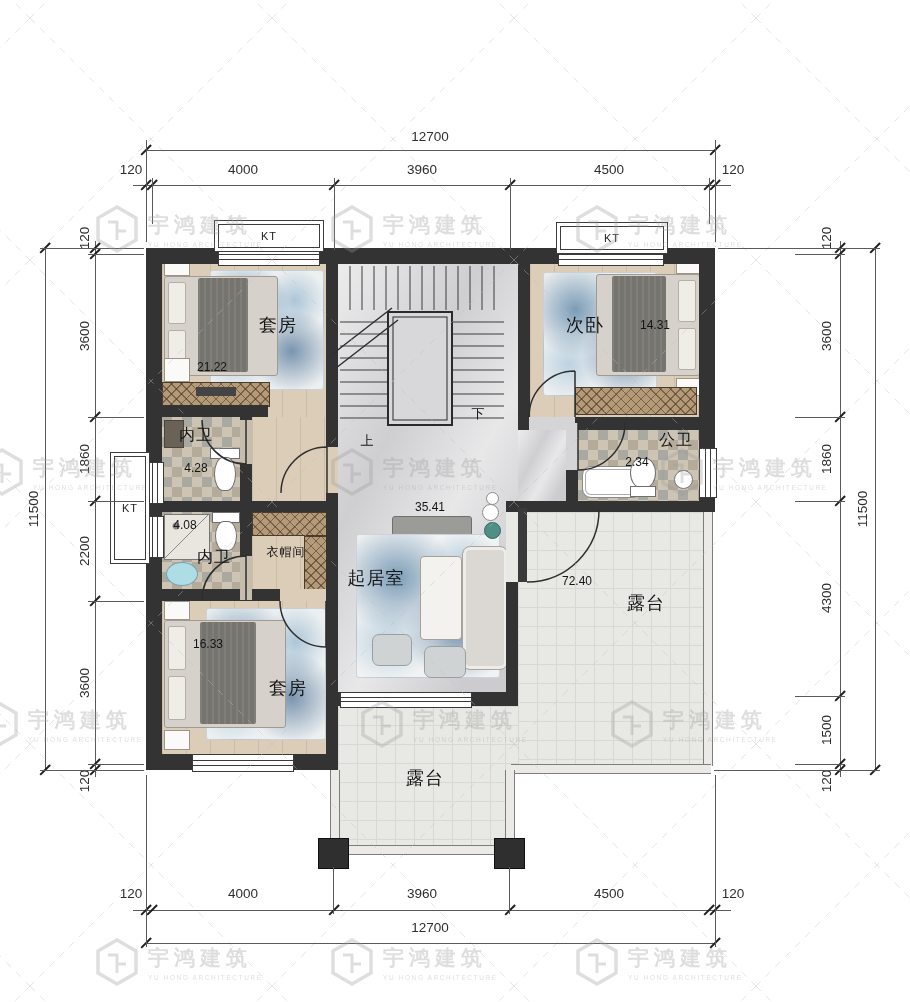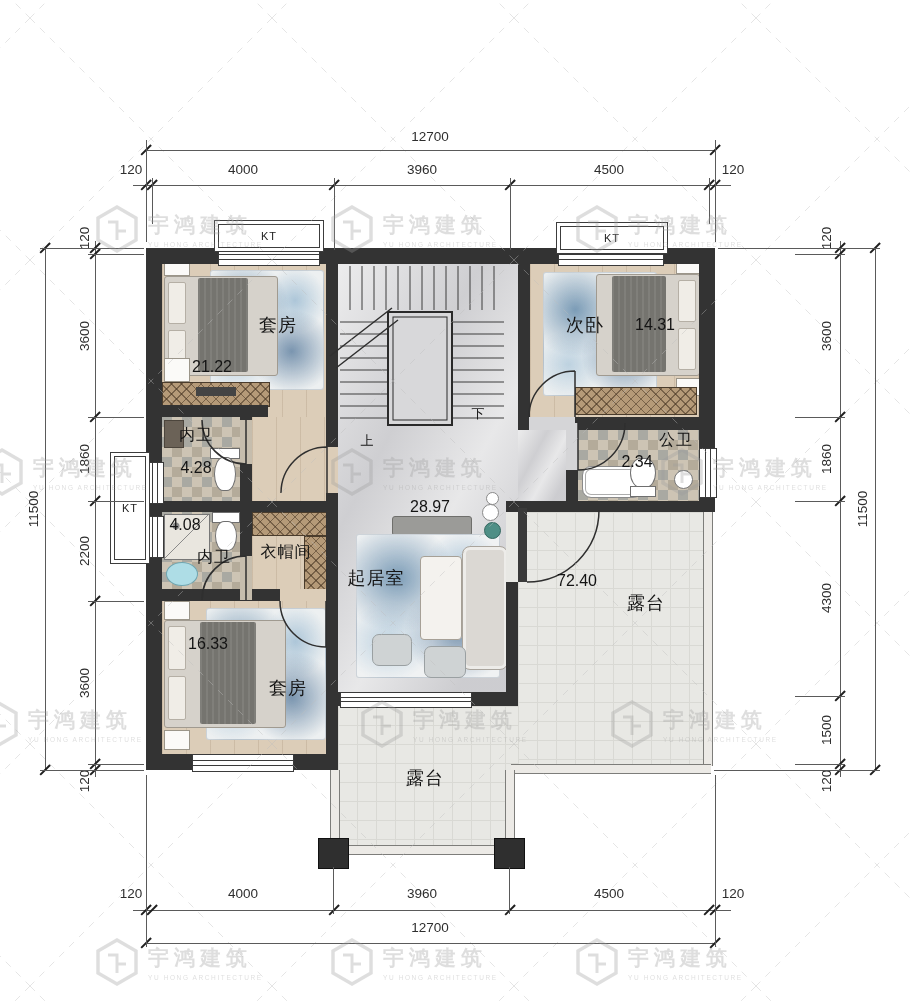--- a/index.html
+++ b/index.html
@@ -34,21 +34,21 @@
   .sink-c{background:#fff;border:1px solid #777;border-radius:50%;}
   .sink-o{background:#aedde6;border:1px solid #6fa5b0;border-radius:50%;}
   .shower{background:#e9e6df;border:1px solid #777;background-image:linear-gradient(to bottom right,transparent calc(50% - 1px),#8a8a8a calc(50% - 1px),#8a8a8a 50%,transparent 50%),radial-gradient(circle at 25% 25%,#8a8a8a 3px,transparent 4px);}
   .sofa{background:#dbd8d3;border:1px solid #a9a49c;border-radius:8px;box-shadow:inset 0 0 0 3px rgba(255,255,255,.5);}
   .chair{background:#cfd3d4;border:1px solid #9aa0a2;border-radius:7px;}
   .console{background:#9b9b98;border:1px solid #6f6f6c;border-radius:3px;}
   .ctable{background:#f4f2ee;border:1px solid #a6a09а;border:1px solid #a6a096;border-radius:4px;}
   .circle{border-radius:50%;}
   
   .rlabel{z-index:6;position:absolute;transform:translate(-50%,-50%);font-size:18px;color:#141414;white-space:nowrap;letter-spacing:1px;}
-  .alabel{z-index:6;position:absolute;transform:translate(-50%,-50%);font-size:16px;color:#141414;white-space:nowrap;}
+  .alabel{z-index:6;position:absolute;transform:translate(-50%,-50%);font-size:12px;color:#141414;white-space:nowrap;}
   .slabel{z-index:6;position:absolute;transform:translate(-50%,-50%);font-size:13px;color:#141414;}
   
   .dl{position:absolute;background:#5a5a5a;z-index:6;}
   .t{position:absolute;width:14px;height:1.6px;background:#1f1f1f;transform:rotate(-45deg);z-index:6;}
   .dnum{position:absolute;font-size:13.5px;color:#2e2e2e;white-space:nowrap;transform:translate(-50%,-50%);z-index:6;}
   .dnum.vert{transform:translate(-50%,-50%) rotate(-90deg);}
   
   .title{position:absolute;left:0;top:16px;width:910px;display:flex;align-items:center;justify-content:center;z-index:6;}
   .title-text{font-size:27px;color:#8d8d8d;letter-spacing:4px;}
   .title-tri{font-size:23px;color:#6b6b6b;margin-left:16px;}
@@ -216,22 +216,22 @@
   <div class="rlabel" style="left:278px;top:325px">套房</div>
   <div class="alabel" style="left:212px;top:367px">21.22</div>
   <div class="rlabel" style="left:585px;top:325px">次卧</div>
   <div class="alabel" style="left:655px;top:325px">14.31</div>
   <div class="rlabel" style="left:196px;top:435px;font-size:16px">内卫</div>
   <div class="alabel" style="left:196px;top:468px">4.28</div>
   <div class="rlabel" style="left:676px;top:440px;font-size:16px">公卫</div>
   <div class="alabel" style="left:637px;top:462px">2.34</div>
   <div class="alabel" style="left:185px;top:525px">4.08</div>
   <div class="rlabel" style="left:214px;top:557px;font-size:16px">内卫</div>
-  <div class="rlabel" style="left:286px;top:552px;font-size:16px">衣帽间</div>
-  <div class="alabel" style="left:430px;top:507px">28.97</div>
+  <div class="rlabel" style="left:286px;top:552px;font-size:12px">衣帽间</div>
+  <div class="alabel" style="left:430px;top:507px">35.41</div>
   <div class="rlabel" style="left:376px;top:578px">起居室</div>
   <div class="alabel" style="left:577px;top:581px">72.40</div>
   <div class="rlabel" style="left:646px;top:603px">露台</div>
   <div class="alabel" style="left:208px;top:644px">16.33</div>
   <div class="rlabel" style="left:288px;top:688px">套房</div>
   <div class="rlabel" style="left:425px;top:778px">露台</div>
   <div class="slabel" style="left:367px;top:441px">上</div>
   <div class="slabel" style="left:478px;top:414px">下</div>
 
   <div class="dl" style="left:146px;top:150px;width:569px;height:1px"></div>

